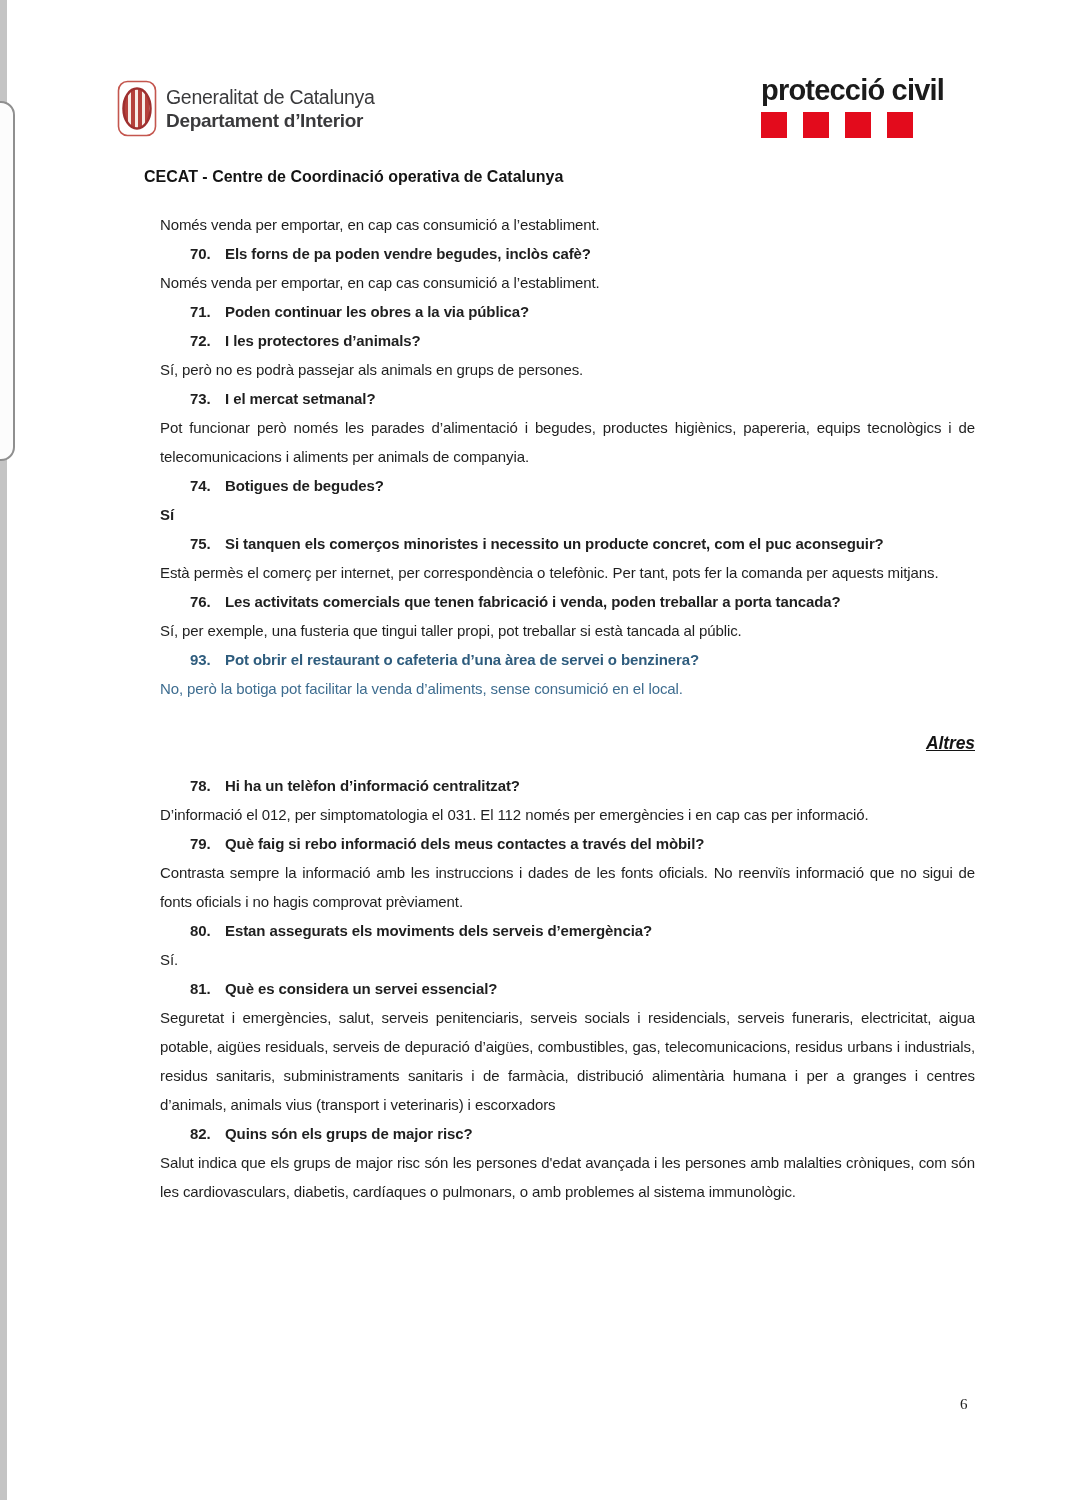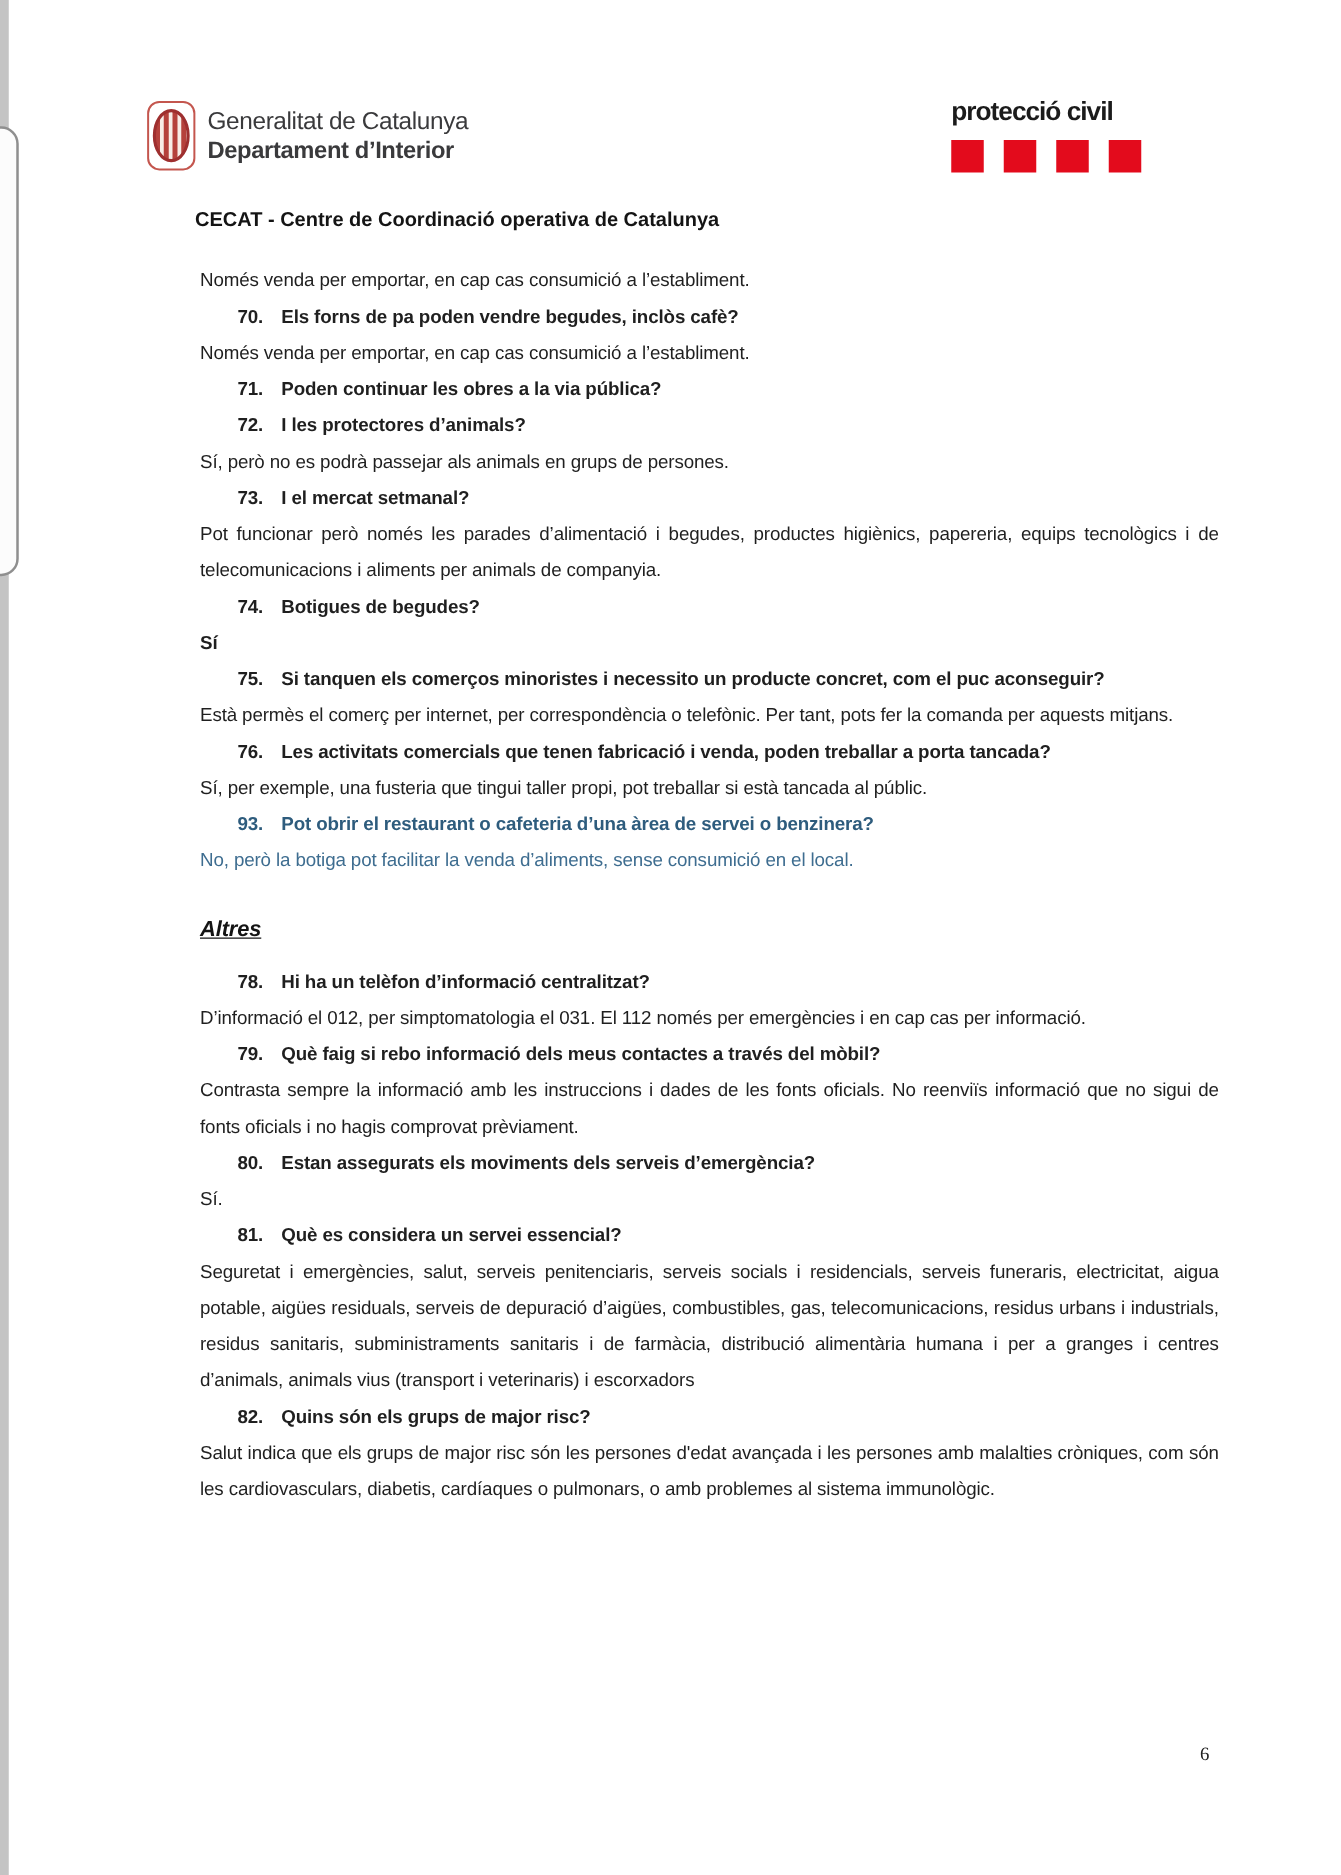--- a/index.html
+++ b/index.html
@@ -20,35 +20,35 @@
     background: #fcfcfc;
     border: 2px solid #8f8f8f;
     border-radius: 14px;
   }
   .brand-left { position: absolute; left: 117px; top: 80px; display: flex; gap: 9px; }
   .shield { width: 40px; height: 57px; display: block; }
   .brand-text { padding-top: 5px; color: #3a3a3c; }
   .brand-line1 { font-size: 19.5px; letter-spacing: -0.3px; line-height: 24px; }
   .brand-line2 { font-size: 19px; font-weight: bold; letter-spacing: -0.3px; line-height: 24px; }
   .brand-right { position: absolute; left: 761px; top: 74px; }
-  .brand-right-title { font-size: 21px; font-weight: bold; letter-spacing: -0.8px; color: #1b1b1b; line-height: 32px; }
+  .brand-right-title { font-size: 29px; font-weight: bold; letter-spacing: -0.8px; color: #1b1b1b; line-height: 32px; }
   .squares { display: flex; gap: 16px; margin-top: 6px; }
   .square { width: 26px; height: 26px; }
-  .doc-header { position: absolute; left: 156px; top: 168px; font-weight: bold; font-size: 16px; color: #141414; }
+  .doc-header { position: absolute; left: 144px; top: 168px; font-weight: bold; font-size: 16px; color: #141414; }
   #faq-root {
     position: absolute; left: 160px; top: 210px; width: 815px;
     font-size: 15px; line-height: 29px; letter-spacing: -0.1px;
   }
   .question { font-weight: bold; padding-left: 65px; position: relative; }
   .qnum { position: absolute; left: 30px; }
   .answer { text-align: justify; }
   .answer.bold { font-weight: bold; }
   .section-heading {
     font-weight: bold; font-style: italic; text-decoration: underline;
-    font-size: 17.5px; margin-top: 26px; margin-bottom: 13px; color: #141414;
+    font-size: 17.5px; margin-top: 26px; margin-bottom: 13px; color: #141414; text-align: right;
   }
   .page-number {
     position: absolute; left: 960px; top: 1396px;
     font-family: "Liberation Serif", serif; font-size: 15px; color: #222;
   }
 </style>
 </head>
 <body>
 
 <div class="page">

